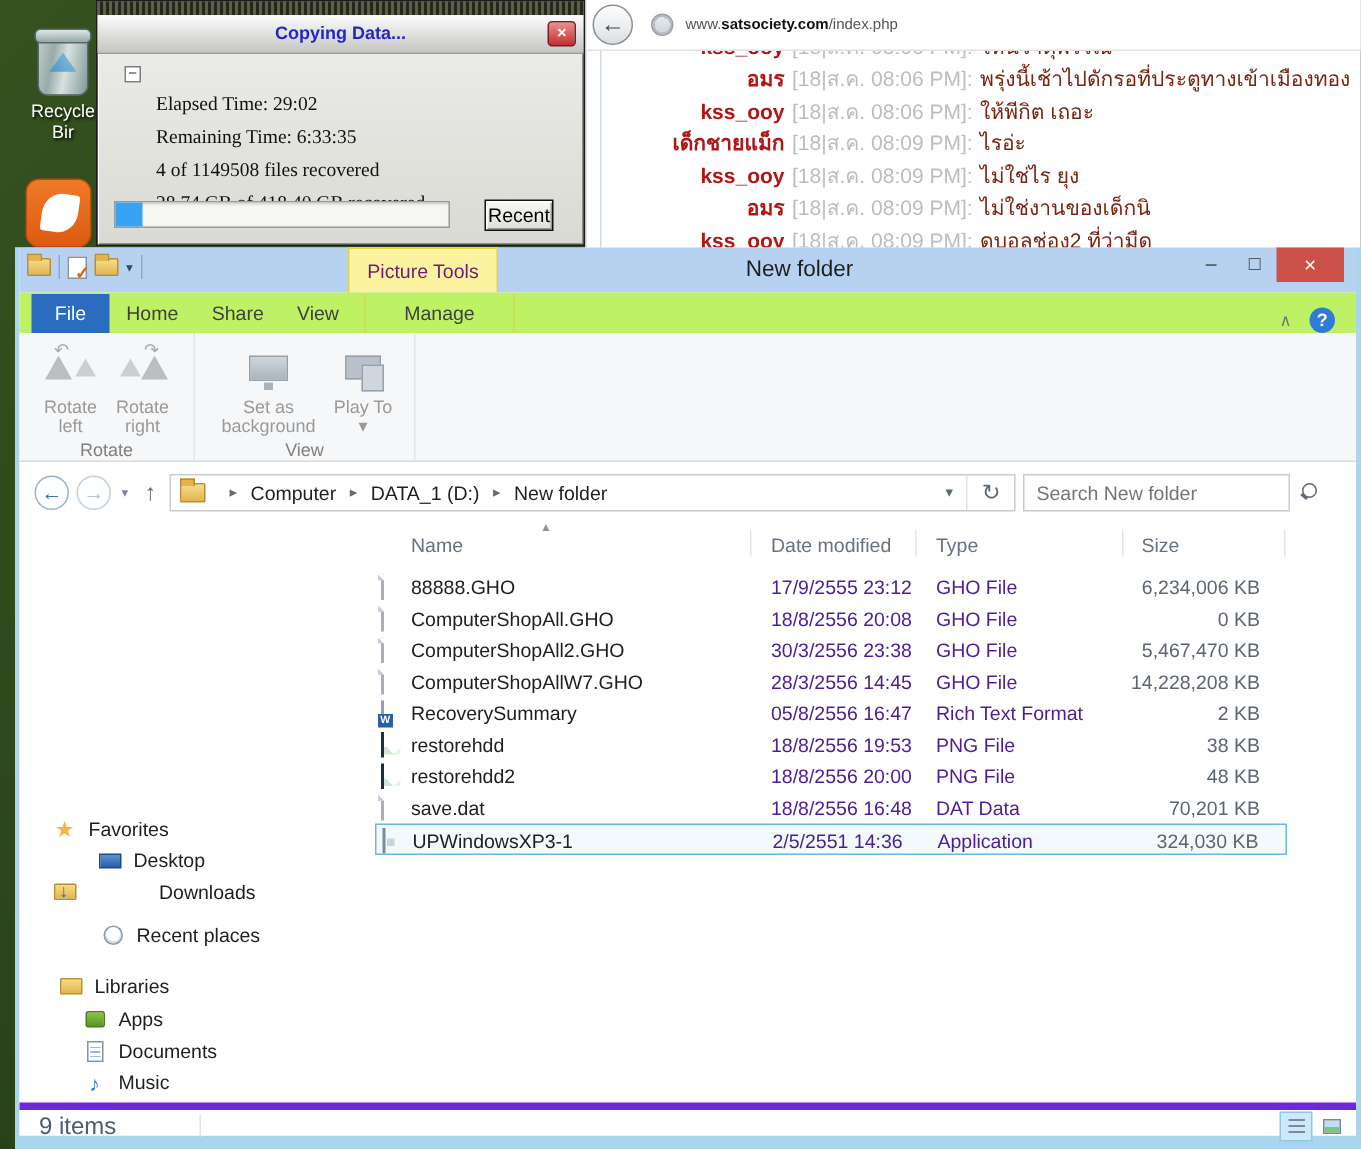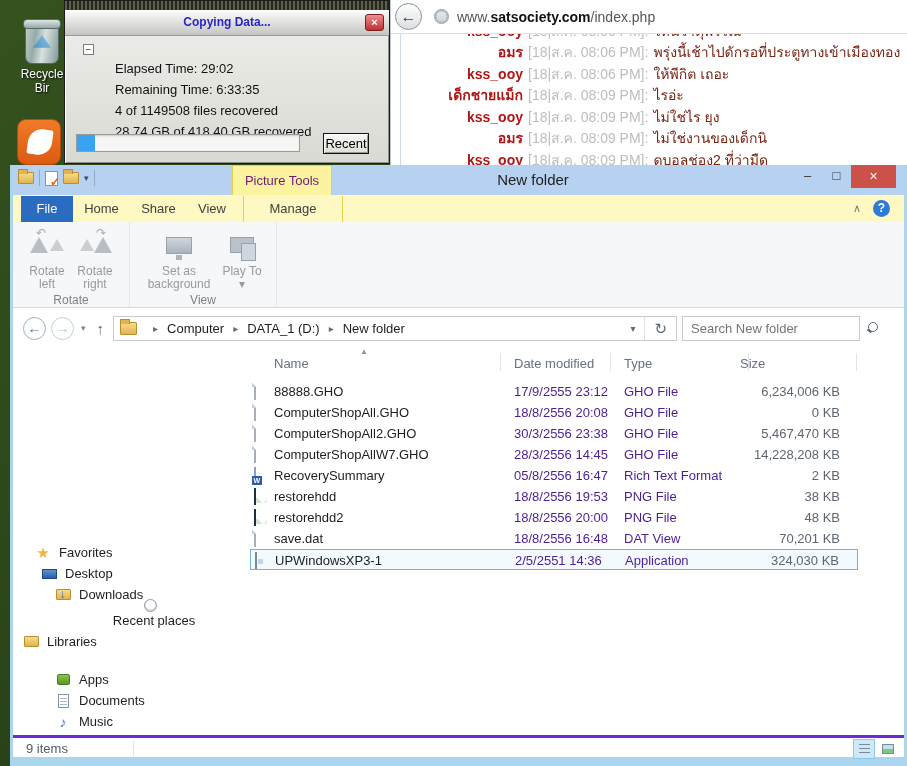--- a/index.html
+++ b/index.html
@@ -28,21 +28,21 @@
     background:#fff; border-left:1px solid #bfc9d1; }
   .url-row { position:absolute; left:0; top:0; right:0; height:34px; background:#fff;
     border-bottom:1px solid #e0e0e0; z-index:3; display:flex; align-items:center; }
   .back-circle { width:27px; height:27px; border-radius:50%; border:1px solid #8a9096;
     background:linear-gradient(#fefefe,#dcdfe2); color:#444; font-size:16px; line-height:25px;
     text-align:center; margin-left:4px; flex:0 0 auto; }
   .globe { width:15px; height:15px; border-radius:50%; border:1px solid #9aa0a6; margin-left:12px;
     background:
       radial-gradient(circle at 50% 50%, transparent 54%, #b8bec4 55% 70%, transparent 71%),
       linear-gradient(#e8ecef,#cdd3d8); flex:0 0 auto; }
-  .url-text { margin-left:8px; font-size:14px; color:#555; white-space:nowrap; }
+  .url-text { margin-left:8px; font-size:10px; color:#555; white-space:nowrap; }
   .url-text b { color:#111; }
   #chat { position:absolute; left:9px; top:0; right:0; bottom:0; padding-top:20px;
     border-left:1px solid #cfdbe4; overflow:hidden; }
   .chat-line { display:flex; height:21.5px; align-items:center; font-size:14px; white-space:nowrap; }
   .chat-name { width:122px; text-align:right; font-weight:bold; color:#b01616; flex:0 0 auto; }
   .chat-time { color:#bdbdbd; margin:0 5px; flex:0 0 auto; }
   .chat-msg  { color:#7a2412; }
 
   
   #copydlg { position:absolute; left:64px; top:0; width:326px; height:164px;
@@ -52,21 +52,21 @@
   .dlg-titlebar { height:26px; background:linear-gradient(#fdfdfd,#c4c4c2);
     border-bottom:1px solid #9a9a94; position:relative; text-align:center; }
   .dlg-title { font-size:12px; font-weight:bold; color:#2626c8; line-height:25px; }
   .dlg-close { position:absolute; right:5px; top:4px; width:19px; height:17px; border-radius:3px;
     background:linear-gradient(#ef8f8f,#c03030); border:1px solid #7c1c1c; color:#fff;
     font-size:11px; line-height:15px; text-align:center; font-weight:bold; }
   .dlg-body { position:relative; padding:8px 10px 0 18px; font-size:13px; color:#111; }
   .dlg-row { display:flex; align-items:center; margin-bottom:6px; }
   .collapse-box { width:11px; height:11px; border:1px solid #7d7d7d; background:#fff;
     font-size:10px; line-height:9px; text-align:center; color:#333; margin-right:10px; flex:0 0 auto; }
-  .dlg-indent { margin-left:32px; }
+  .dlg-indent { margin-left:21px;font-family:Liberation Serif, serif; }
   .progress-track { position:absolute; left:11px; top:133px; width:224px; height:18px;
     background:#f6f6f4; border:1px solid #9a9a9a; box-shadow:inset 1px 1px 2px #c9c9c4; }
   .progress-fill { height:100%; background:#38a3f2; }
   .btn95 { position:absolute; left:258px; top:132px; width:46px; height:21px; text-align:center;
     background:linear-gradient(#f8f8f6,#dededa); border:1px solid #111;
     box-shadow:inset 1px 1px 0 #fff, inset -1px -1px 0 #9a9a94; font-size:13px; line-height:19px; }
 
   
   #explorer { position:absolute; left:10px; top:165px; width:897px; height:601px;
     border-left:3px solid #a9d5ef; border-right:3px solid #a9d5ef; border-bottom:9px solid #a9d5ef;
@@ -83,22 +83,22 @@
     font-size:12px; font-weight:bold; }
   .qat-drop { font-size:9px; color:#3a4a5a; }
   .contextual { position:absolute; left:219px; top:0; width:100px; height:30px;
     background:#fcf3a0; border:1px solid #e3d24b; border-bottom:none;
     text-align:center; font-size:13px; color:#701a75; line-height:29px; }
   .win-title { position:absolute; left:420px; top:0; width:200px; text-align:center;
     font-size:15px; color:#1e1e1e; line-height:30px; }
   .caption-btns { position:absolute; right:8px; top:0; display:flex; }
   .cap { width:29px; height:23px; text-align:center; font-size:13px; color:#333; line-height:22px; }
   .cap-close { width:45px; background:#cb5149; color:#fff; font-size:14px; }
-  .tabrow { position:absolute; left:0; top:30px; right:0; height:27px; background:#fef9c3;
-    display:flex; align-items:center; font-size:13px; }
+  .tabrow { position:absolute; left:0; top:30px; right:0; height:27px; background:#bef264;
+    display:flex; align-items:flex-end; font-size:13px; }
   .tab { text-align:center; line-height:26px; color:#3f3f3f; }
   .tab-file { width:52px; margin-left:8px; background:#2a6cbf; color:#fff; }
   .tab-plain { width:57px; }
   .tab-manage { width:100px; margin-left:6px; border-left:1px solid #e3d24b; border-right:1px solid #e3d24b; }
   .tab-right { margin-left:auto; display:flex; align-items:center; gap:12px; padding-right:14px; }
   .rib-collapse { color:#777; font-size:11px; }
   .help-circle { width:17px; height:17px; border-radius:50%; background:#2f7bd8; color:#fff;
     font-size:12px; font-weight:bold; text-align:center; line-height:17px; }
   .ribbon { position:absolute; left:0; top:57px; right:0; height:86px; background:#f6f7f9;
     border-bottom:1px solid #d8dadc; display:flex; }
@@ -194,21 +194,21 @@
     background:repeating-linear-gradient(#b8c6d8 0 1px, transparent 1px 3px); }
   .i-png { width:14px; height:13px; background:linear-gradient(135deg,#53788a,#1f3d4c); border:1px solid #18303c;
     position:relative; }
   .i-png:after { content:""; position:absolute; left:1px; bottom:1px; width:11px; height:5px;
     background:linear-gradient(45deg,#cfe8cf 40%,transparent 41%), linear-gradient(-45deg,#e8f4e8 30%,transparent 31%); }
   .i-app { width:15px; height:13px; background:#fff; border:1px solid #7a8a9a; position:relative; }
   .i-app:before { content:""; position:absolute; left:0; top:0; right:0; height:4px; background:#4a7ab8; }
   .i-app:after { content:""; position:absolute; left:2px; top:6px; width:5px; height:5px; background:#c8d4e0; }
 
   .statusbar { position:absolute; left:0; bottom:0; right:0; height:22px; background:#fff;
-    border-top:3px solid #6d28d9; font-size:13px; color:#4d5d70;margin-top:36px; }
+    border-top:5px solid #6d28d9; font-size:16px; color:#4d5d70;margin-top:36px; }
   .st-items { position:absolute; left:13px; top:3px; }
   .st-sep { position:absolute; left:120px; top:3px; width:1px; height:15px; background:#dfe3e7; }
   .viewbtns { position:absolute; right:6px; top:2px; display:flex; gap:4px; }
   .vbtn { width:20px; height:18px; display:flex; align-items:center; justify-content:center; }
   .vbtn.sel { background:#cde9f9; outline:1px solid #8ec8e8; }
   .v-details { width:11px; height:10px;
     background:repeating-linear-gradient(#7a8a9a 0 1.5px, transparent 1.5px 4px); position:relative; }
   .v-thumb { width:12px; height:10px; border:1px solid #7a8a9a; background:linear-gradient(#bfe0f2 55%,#7ec87e 55%); }
 </style>
 </head>
@@ -397,39 +397,39 @@
     </div>
   </div>
 
   <div class="mainarea">
 
     <div class="navpane">
       <div class="nav-item" style="top:194px; padding-left:22px;">
         <span class="nico n-star">★</span>
         <span class="lbl">Favorites</span>
       </div>
-      <div class="nav-item" style="top:215px; padding-left:28px;">
+      <div class="nav-item" style="top:215px; padding-left:52px;">
         <span class="nico">
             <span class="n-desktop"></span>
           </span>
         <span class="lbl">Desktop</span>
       </div>
-      <div class="nav-item" style="top:236px; padding-left:42px;">
+      <div class="nav-item" style="top:236px; padding-left:22px;gap:47px;">
         <span class="nico">
             <span class="n-folder dl"></span>
           </span>
         <span class="lbl">Downloads</span>
       </div>
-      <div class="nav-item" style="top:249px; padding-left:42px;flex-direction:column;">
+      <div class="nav-item" style="top:265px; padding-left:54px;">
         <span class="nico">
             <span class="n-recent"></span>
           </span>
         <span class="lbl">Recent places</span>
       </div>
-      <div class="nav-item" style="top:283px; padding-left:10px;">
+      <div class="nav-item" style="top:299px; padding-left:26px;">
         <span class="nico">
             <span class="n-folder"></span>
           </span>
         <span class="lbl">Libraries</span>
       </div>
       <div class="nav-item" style="top:342px; padding-left:42px;">
         <span class="nico">
             <span class="n-doc"></span>
           </span>
         <span class="lbl">Documents</span>
@@ -450,21 +450,21 @@
       </div>
 
     </div>
 
     <div class="filelist">
       <div class="lheaders">
         <span class="sortmark">▲</span>
         <span class="lh" style="left:26px">Name</span>
         <span class="lh" style="left:266px">Date modified</span>
         <span class="lh" style="left:376px">Type</span>
-        <span class="lh" style="left:492px">Size</span>
+        <span class="lh" style="left:513px">Size</span>
         <span class="hsep" style="left:252px"></span>
         <span class="hsep" style="left:362px"></span>
         <span class="hsep" style="left:500px"></span>
         <span class="hsep" style="left:608px"></span>
       </div>
 
       <div class="frow" style="top:33px">
         <span class="fico"><span class="i-page"></span></span>
         <span class="fname">88888.GHO</span>
         <span class="fdate">17/9/2555 23:12</span>
@@ -510,21 +510,21 @@
         <span class="fico"><span class="i-png"></span></span>
         <span class="fname">restorehdd2</span>
         <span class="fdate">18/8/2556 20:00</span>
         <span class="ftype">PNG File</span>
         <span class="fsize">48 KB</span>
       </div>
       <div class="frow" style="top:180px">
         <span class="fico"><span class="i-page"></span></span>
         <span class="fname">save.dat</span>
         <span class="fdate">18/8/2556 16:48</span>
-        <span class="ftype">DAT View</span>
+        <span class="ftype">DAT Data</span>
         <span class="fsize">70,201 KB</span>
       </div>
       <div class="frow sel" style="top:201px">
         <span class="fico"><span class="i-app"></span></span>
         <span class="fname">UPWindowsXP3-1</span>
         <span class="fdate">2/5/2551 14:36</span>
         <span class="ftype">Application</span>
         <span class="fsize">324,030 KB</span>
       </div>
     </div>

